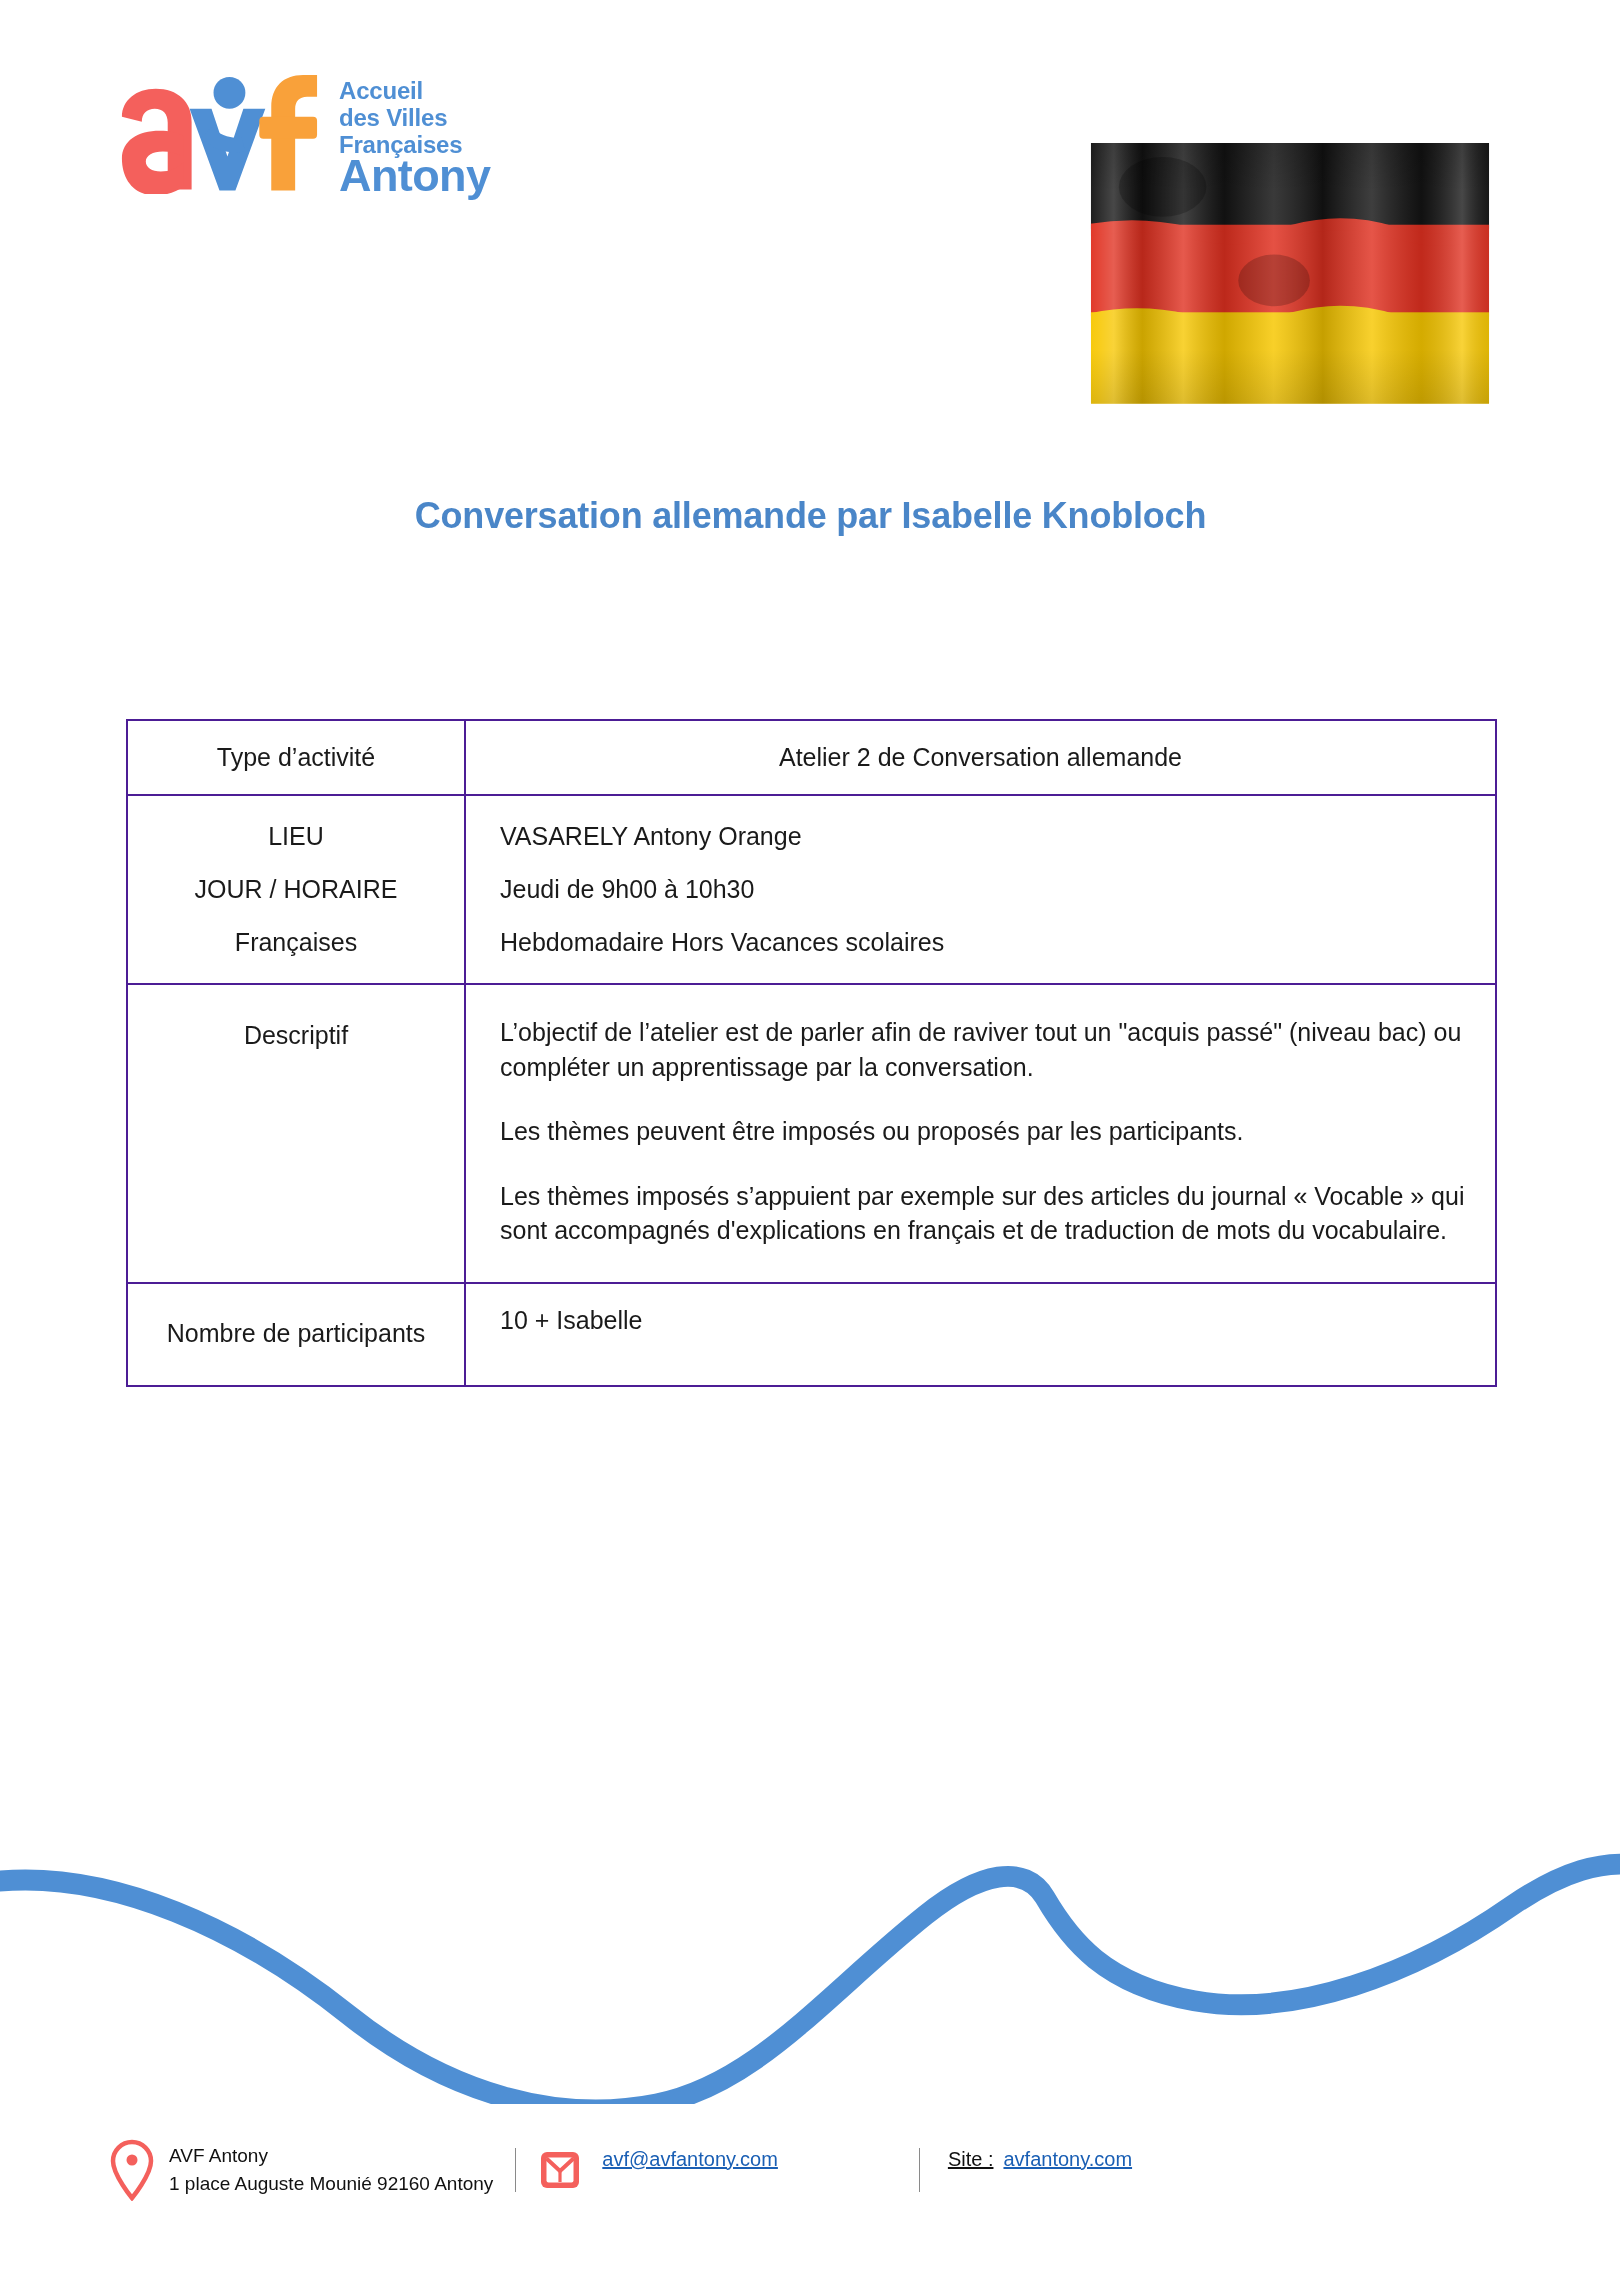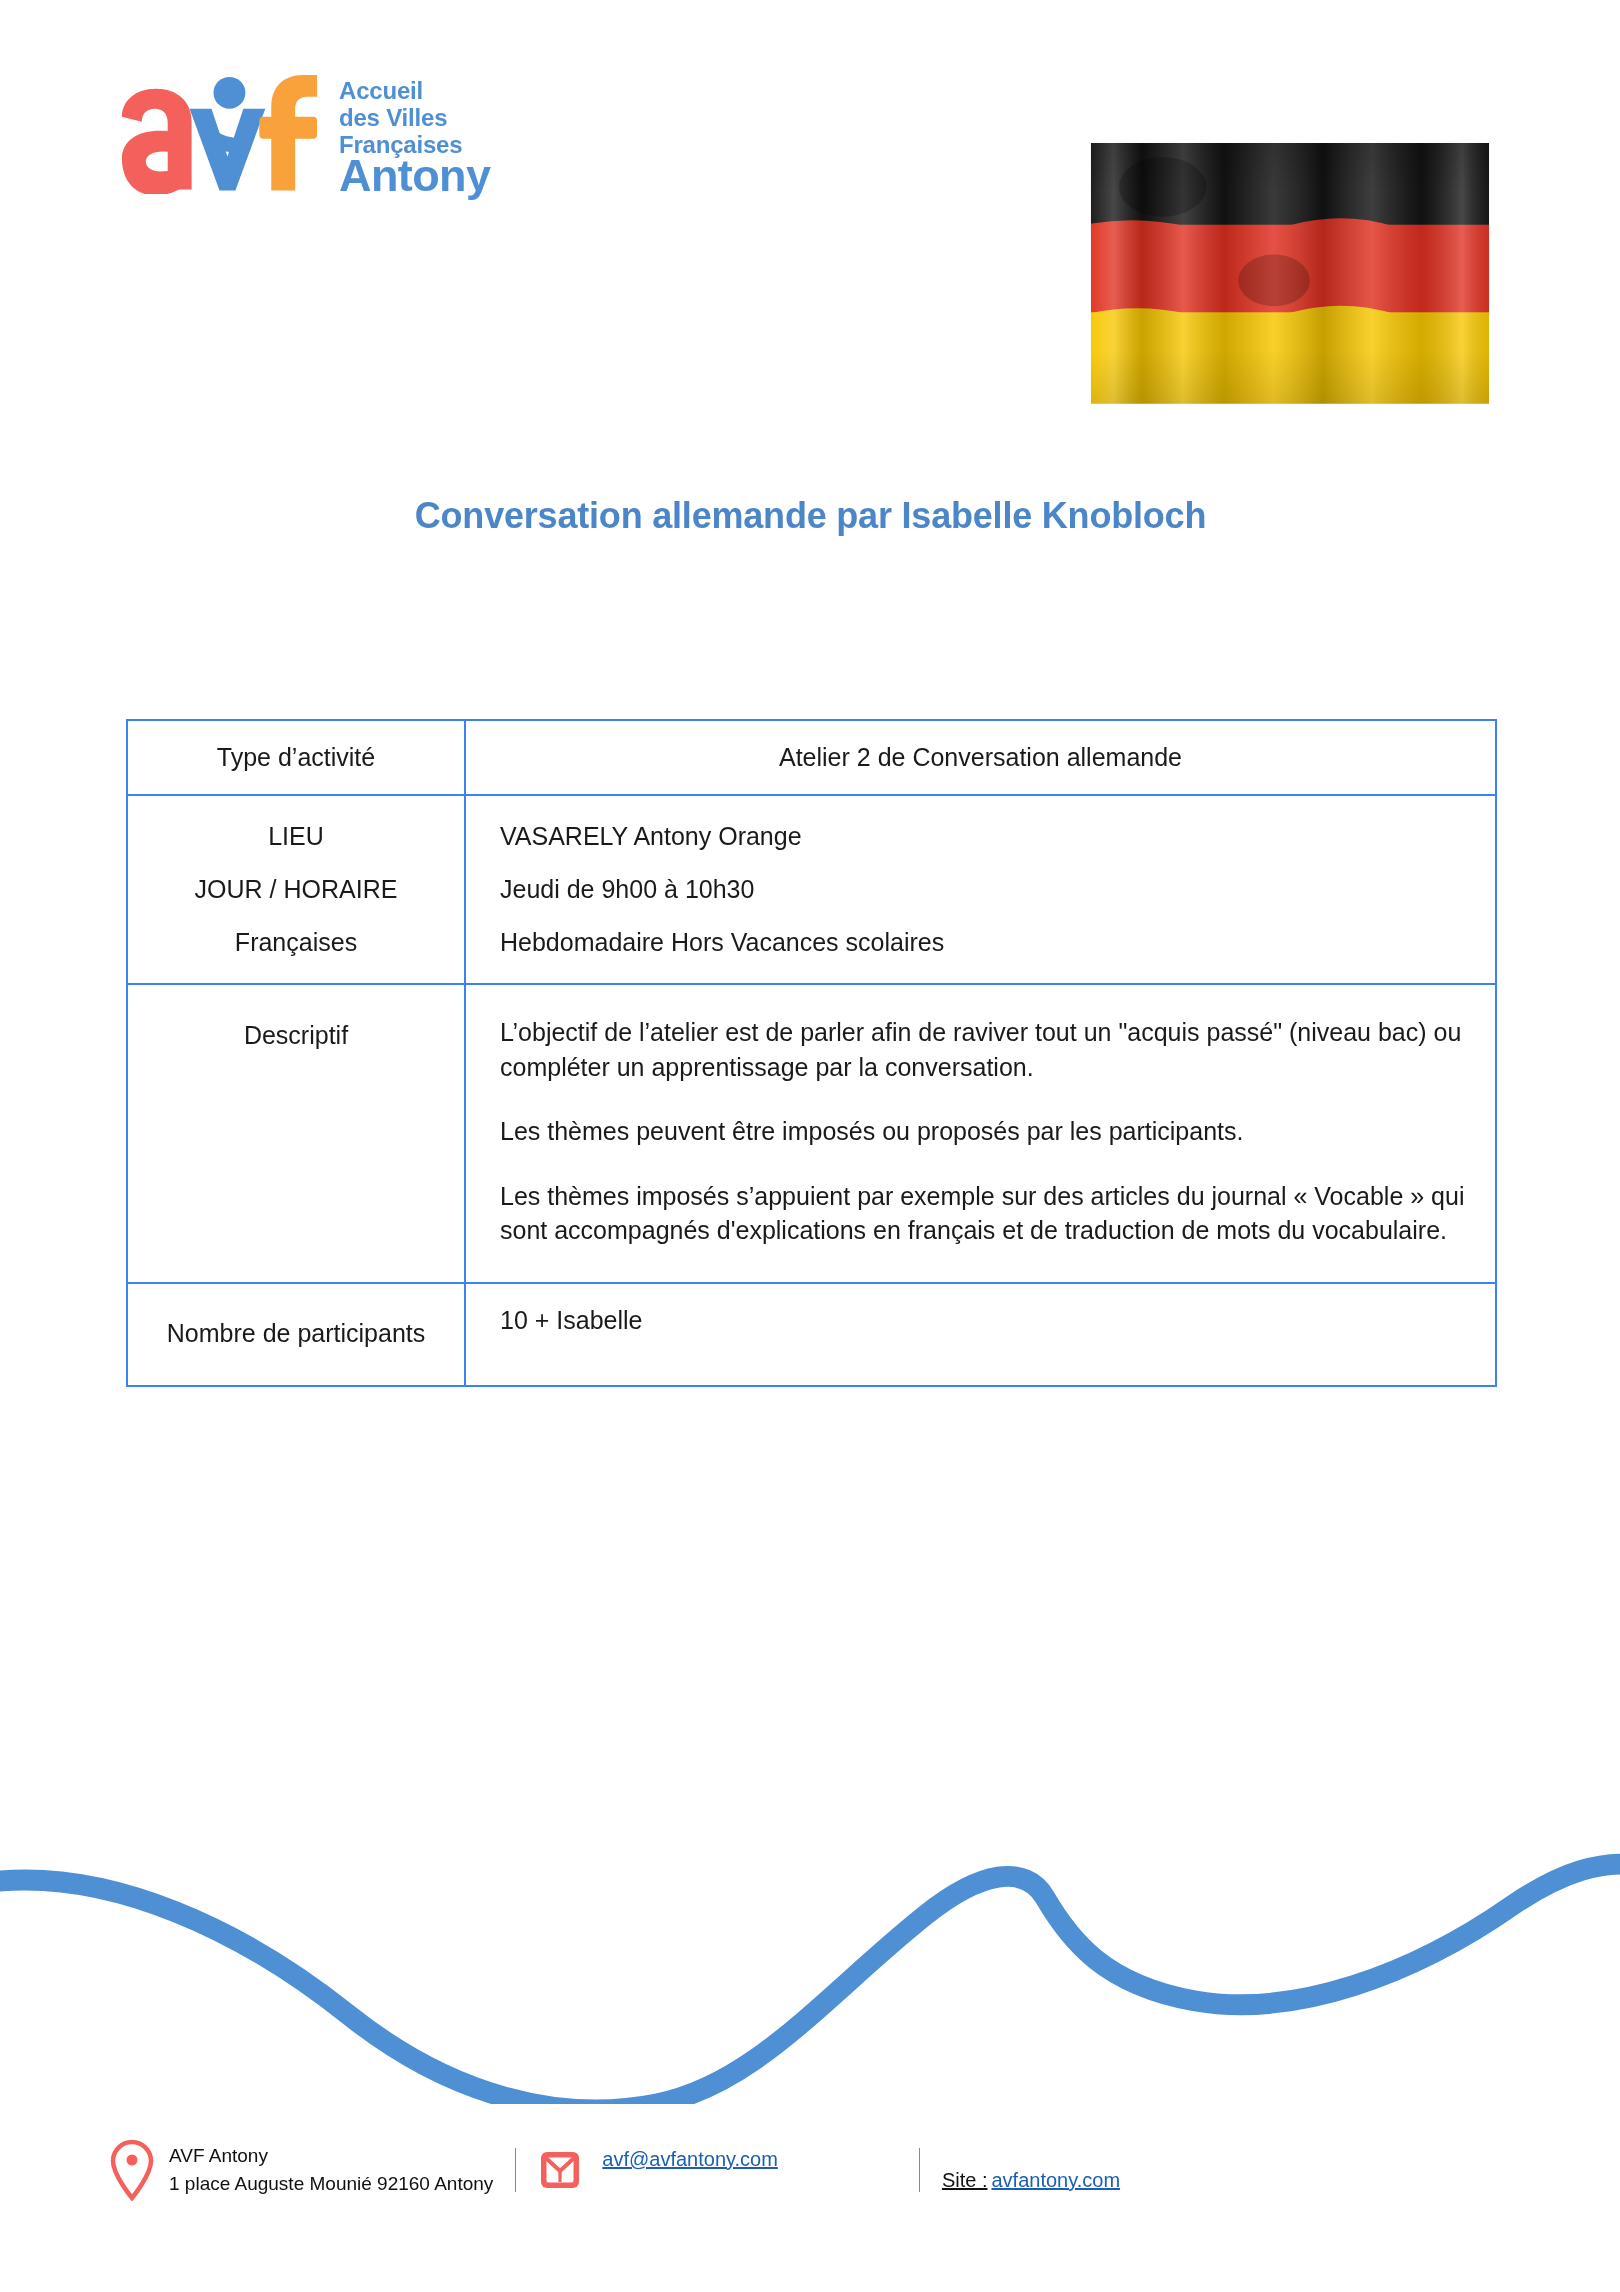--- a/index.html
+++ b/index.html
@@ -82,21 +82,21 @@
   
   .info-table {
     position: absolute;
     left: 126px;
     top: 719px;
     width: 1371px;
     border-collapse: collapse;
     table-layout: fixed;
   }
   .info-table td {
-    border: 2px solid #3b82f6;
+    border: 2px solid #4c1d95;
     vertical-align: middle;
     font-size: 25px;
     color: #1a1a1a;
   }
   .col-label { width: 316px; text-align: center; padding: 14px 10px; }
   .col-value { padding: 14px 0 14px 34px; }
 
   .row-type .col-label,
   .row-type .col-value { padding-top: 22px; padding-bottom: 22px; }
   .row-type .col-value { text-align: center; padding-left: 0; }
@@ -152,21 +152,21 @@
     color: #1a5fb4;
     text-decoration: underline;
     font-size: 20px;
   }
   .site-label {
     color: #111;
     text-decoration: underline;
     font-size: 20px;
     margin-right: 4px;
   }
-  .footer-right { display:flex; align-items:flex-end; margin-left: 119px; }
+  .footer-right { display:flex; align-items:flex-start; margin-left: 119px; gap: 6px; }
   .footer-mid { display:flex; align-items:flex-start; }
 </style>
 </head>
 <body>
 
 <div class="page">
 
   <div class="logo-block">
     <div class="logo-mark">
       <svg viewBox="0 0 230 140" xmlns="http://www.w3.org/2000/svg" aria-hidden="true">

